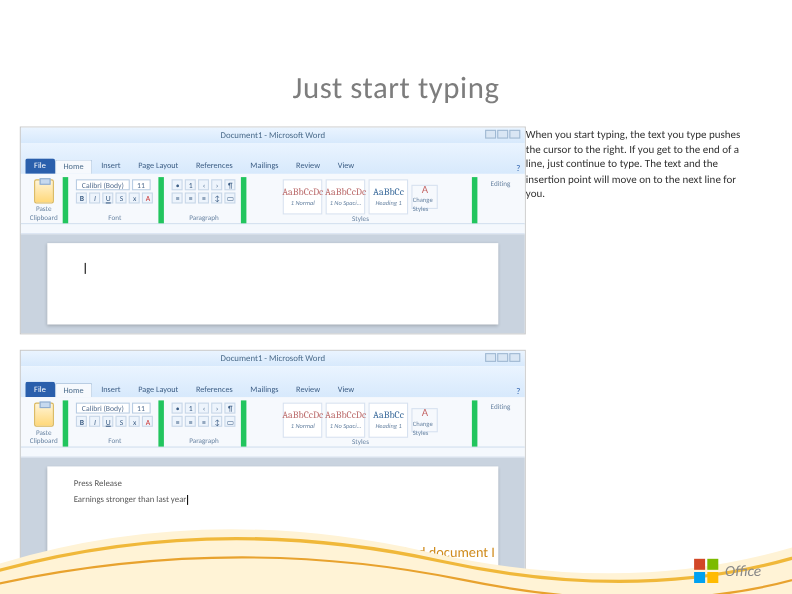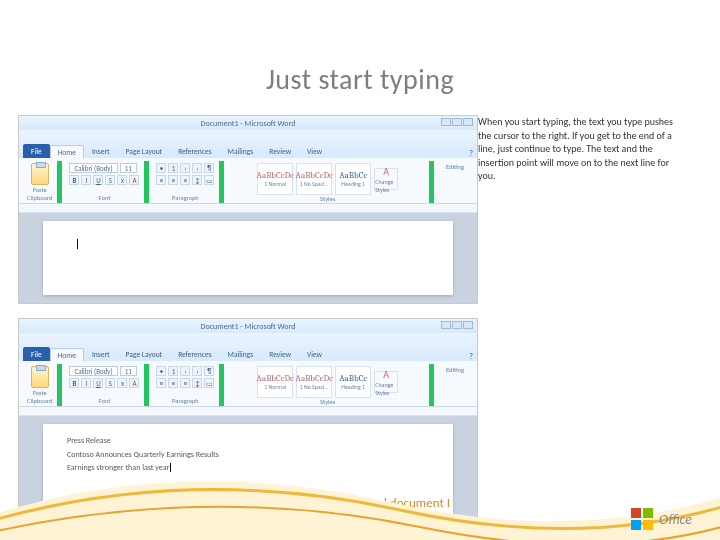--- a/index.html
+++ b/index.html
@@ -117,21 +117,21 @@
   }
   .para-controls { display:flex; flex-direction:column; gap:2px; }
   .styles-row { display:flex; gap:3px; align-items:center; }
   .style-box {
     border:1px solid #d7e2f0; background:#fff;
     width:36px; height:32px; display:flex; flex-direction:column;
     align-items:center; justify-content:center; font-size:6.5px;
   }
   .style-box .aa { font-size:9px; color:#bb6b6b; font-family: Cambria, serif; }
   .style-box .aa.b { color:#3b6b9b; }
-  .style-label { color:#6b86a4; font-size:5.8px; }
+  .style-label { color:#6b86a4; font-size:5.8px;font-style:italic; }
   .change-styles {
     width:24px; height:22px; border:1px solid #d7e2f0;
     display:flex; flex-direction:column; align-items:center; justify-content:center;
     font-size:6px; color:#6b86a4;
   }
   .aaswirl { font-size:10px; color:#c56a6a; }
   .editing { width:28px; font-size:6.5px; color:#6b86a4; text-align:center; }
   .ww-ruler {
     height:9px; background:#f4f8fd; border-bottom:1px solid #d7e2f0;
   }
@@ -383,21 +383,20 @@
           <div class="rgroup-label">Styles</div>
         </div>
         <div class="rgroup" style="border-right:none;">
           <div class="editing">Editing</div>
         </div>
       </div>
       <div class="ww-ruler"></div>
       <div class="ww-page-area">
         <div class="ww-page ww2-page">
           <div class="ww2-line">Press Release</div>
-          <div class="ww2-line">Contoso Announces Quarterly Earnings Results</div>
           <div class="ww2-line">
             <span>Earnings stronger than last year</span>
             <span class="ww2-cursor"></span>
           </div>
         </div>
       </div>
     </div>
 
   </div>
 

